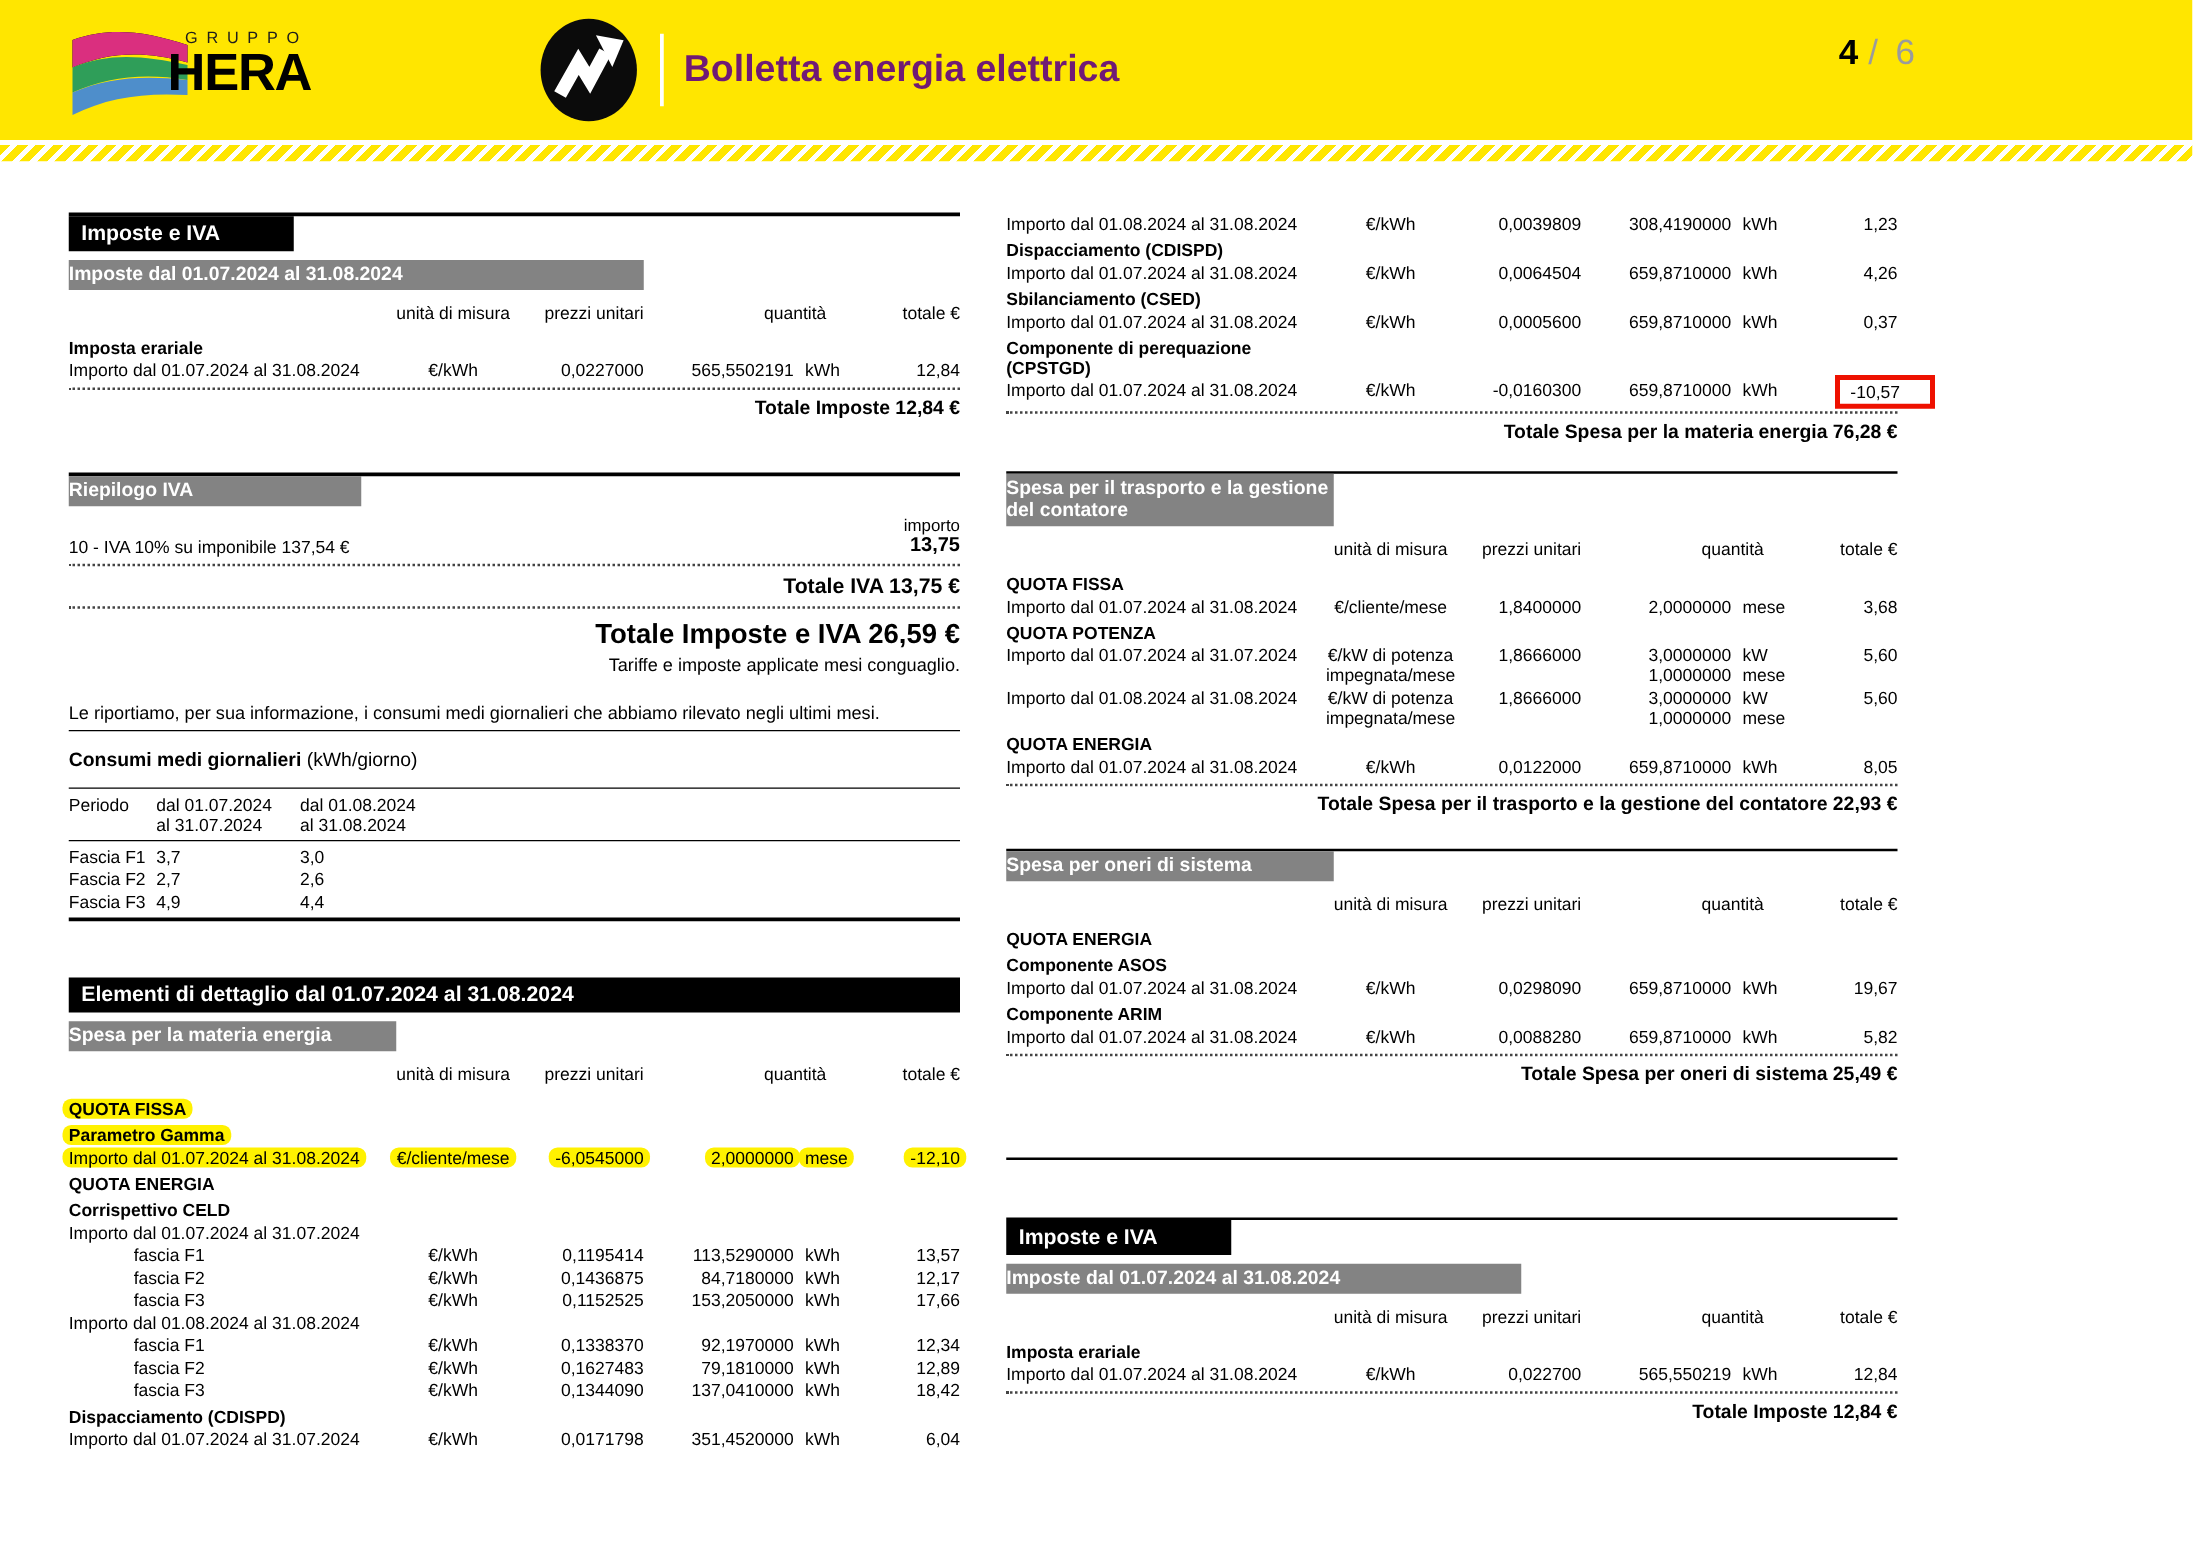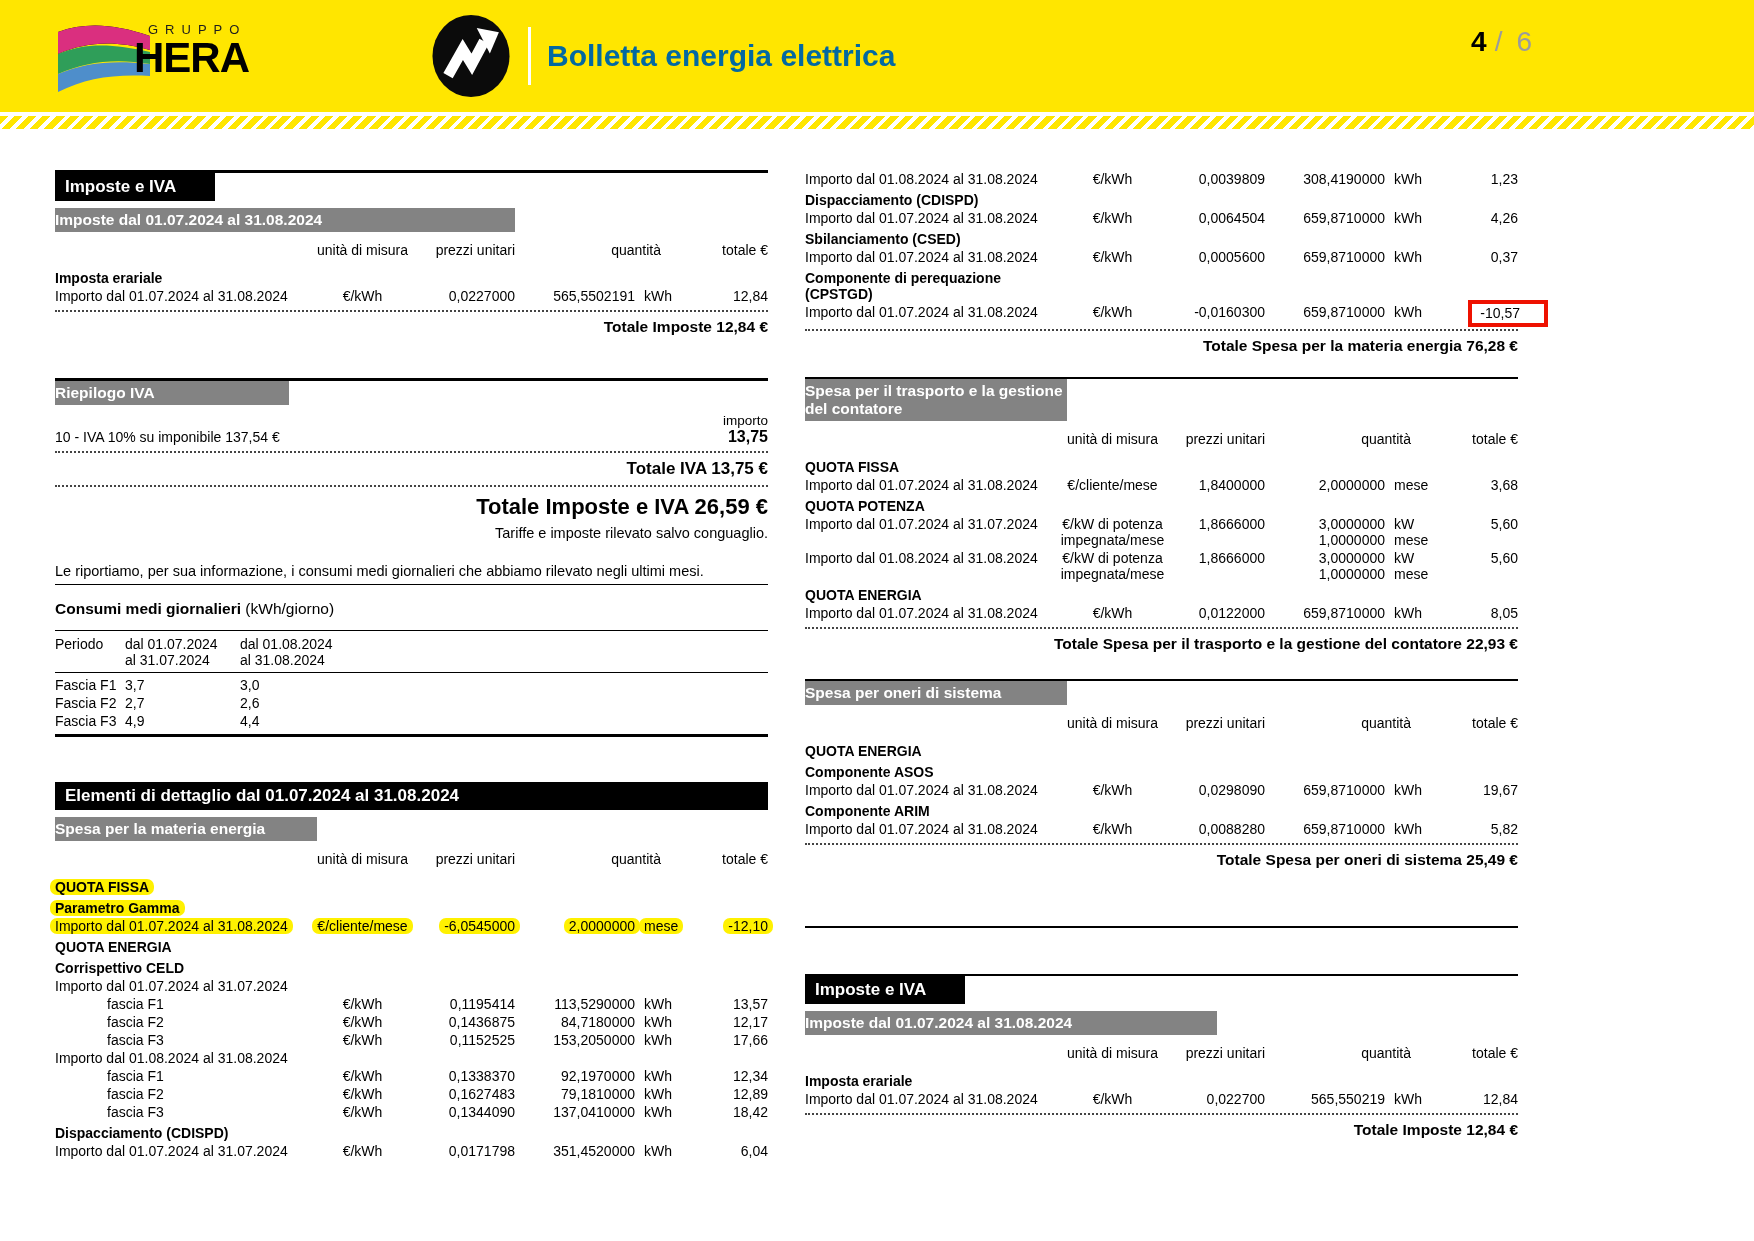--- a/index.html
+++ b/index.html
@@ -19,37 +19,37 @@
   .hatch{height:13px;margin-top:4px;
     background:repeating-linear-gradient(135deg,var(--brand-yellow,#ffe600) 0 6px,#ffffff 6px 10px)}
   .logo{position:absolute;left:52px;top:20px;display:flex;align-items:flex-start}
   .logo .flag{width:104px;height:74px}
   .logo-txt{margin-left:-22px;margin-top:2px}
   .gruppo{font-size:13px;letter-spacing:7px;color:#1d1d1d;margin-left:14px}
   .hera{font-size:42px;font-weight:bold;letter-spacing:-1px;line-height:1.0;color:#000}
   .titlewrap{position:absolute;left:430px;top:14px;display:flex;align-items:center}
   .circle-icon{width:82px;height:84px}
   .vline{width:3px;height:58px;background:#fff;margin:0 16px 0 16px}
-  h1{font-size:30px;font-weight:bold;color:#0369a1}
+  h1{font-size:30px;font-weight:bold;color:#701a75}
   .pageno{position:absolute;right:222px;top:26px;font-size:28px}
   .pcur{font-weight:bold;color:#000}
   .psep{color:var(--page-total-gray,#9b9b9b);margin:0 8px}
   .ptot{color:var(--page-total-gray,#9b9b9b);margin-left:6px}
 
   
   main{display:flex;gap:37px;padding:41px 0 0 55px}
   .col{width:713px;flex:0 0 713px}
 
   
   .sec{margin-top:0}
   .rule-top{border-top:3px solid #000}
   .bar{color:#fff;font-weight:bold}
   .bar.black{background:#000;font-size:17px;padding:4px 10px}
   .bar.gray{background:var(--bar-gray,#838383);font-size:15.5px;padding:3px 0}
-  .w160{width:160px}
+  .w160{width:180px}
   .w210{width:234px}
   .w262{width:262px}
   .w412{width:412px}
   .w460{width:460px;margin-top:7px}
   .fullw{width:713px}
 
   
   .thead{display:grid;grid-template-columns:250px 115px 95px 178px 1fr;
     font-size:14px;margin-top:10px;padding-bottom:8px}
   .h-um{text-align:center}
@@ -178,21 +178,21 @@
         <div class="bar gray w210">Riepilogo IVA</div>
         <div class="riep-row">
           <div class="riep-line">10 -  IVA 10%  su imponibile 137,54 €</div>
           <div class="riep-amt">
             <div class="imp-lbl">importo</div>
             <div class="imp-val">13,75</div>
           </div>
         </div>
         <div class="total t-iva">Totale IVA 13,75 €</div>
         <div class="t-big total" style="font-weight:bold;text-align:right">Totale Imposte e IVA 26,59 €</div>
-        <div class="note">Tariffe e imposte rilevato salvo conguaglio.</div>
+        <div class="note">Tariffe e imposte applicate mesi conguaglio.</div>
       </div>
 
       <div class="consumi">
         <div class="intro">Le riportiamo, per sua informazione, i consumi medi giornalieri che abbiamo rilevato negli ultimi mesi.</div>
         <div class="c-title">
           <span class="b">Consumi medi giornalieri</span>
           <span>(kWh/giorno)</span>
         </div>
         <div class="ctable">
           <div class="crow chead">

